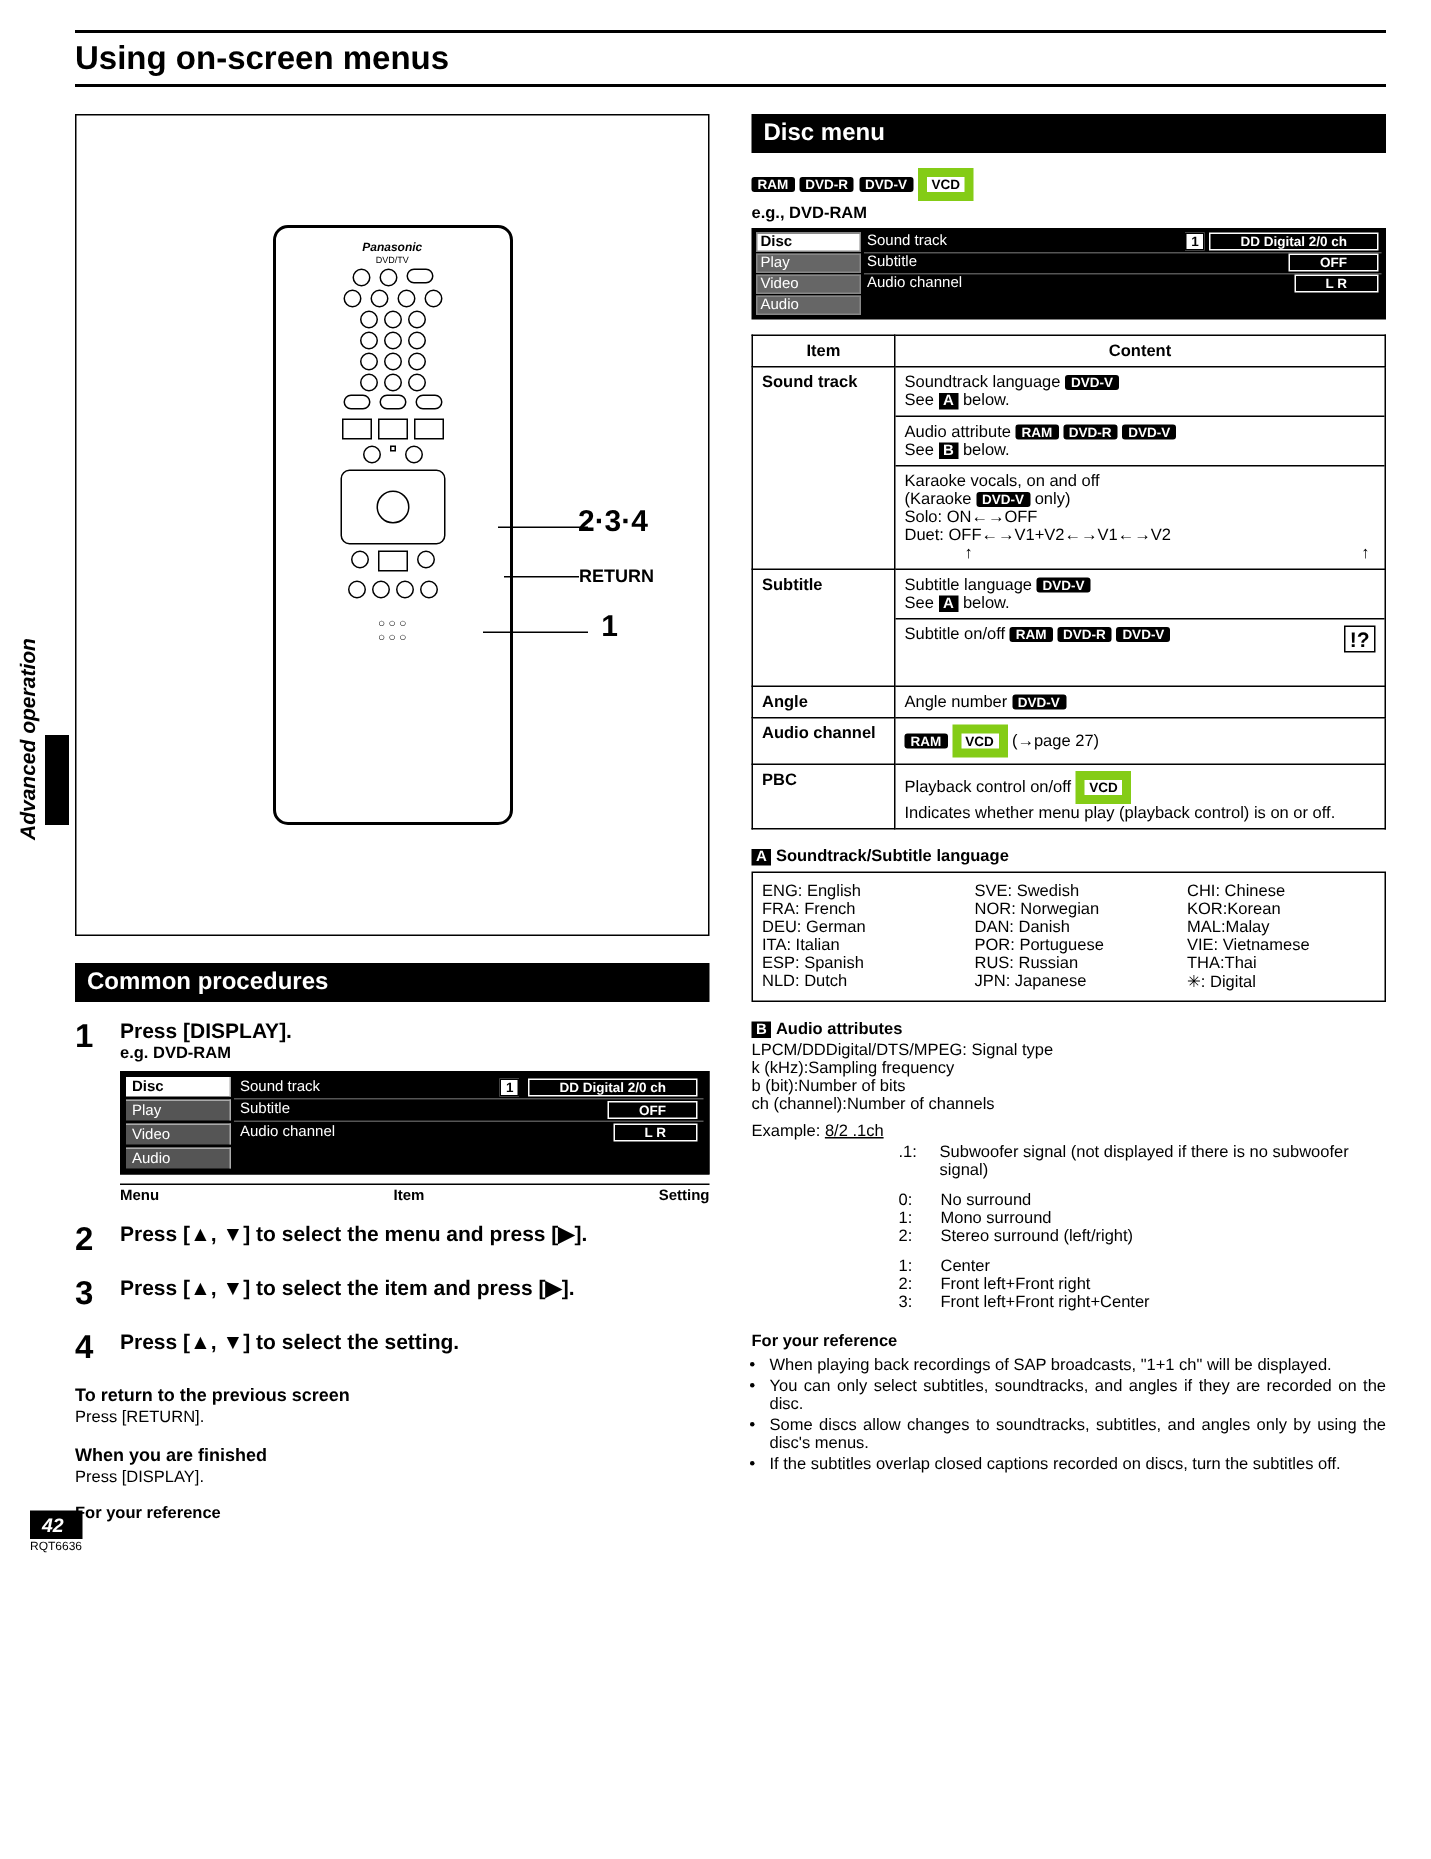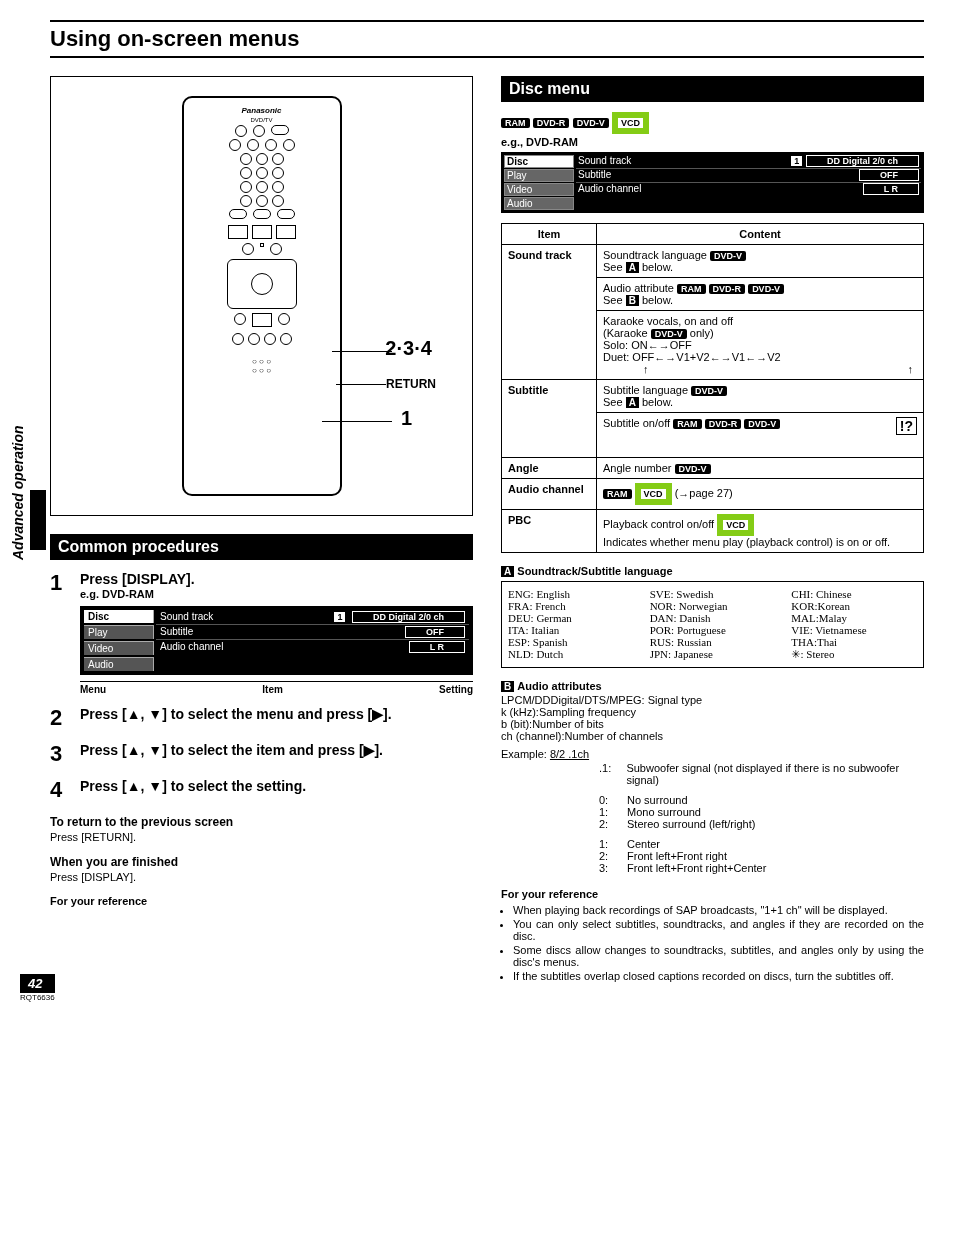--- a/index.html
+++ b/index.html
@@ -36,21 +36,21 @@
     font-weight: bold;
     margin: 0 0 4px 0;
     border-top: 2px solid #000;
     padding-top: 4px;
   }
   .title-rule { border-top: 2px solid #000; margin-bottom: 18px; }
   .columns { display: flex; gap: 28px; }
   .col { flex: 1; }
   .remote-box {
     border: 1px solid #000;
-    height: 440px;
+    height: 548px;
     display:flex;
     align-items:center;
     justify-content:center;
     position:relative;
     margin-bottom: 18px;
   }
   .remote-outline {
     width: 160px;
     height: 400px;
     border: 2px solid #000;
@@ -112,21 +112,21 @@
   .bullets li { margin-bottom:2px; list-style-type: disc; text-align: justify;}
 
   .disc-table { border:1px solid #000; border-collapse:collapse; width:100%; font-size:11px; margin:8px 0 12px 0;}
   .disc-table th, .disc-table td { border:1px solid #000; padding:4px 6px; vertical-align:top; text-align:left;}
   .disc-table th { font-weight:bold; text-align:center; }
   .disc-table td.item-cell { width:95px; font-weight:bold; white-space:nowrap;}
   .inner-div { border-top:1px solid #000; margin:4px -6px; }
 
   .lang-table { border:1px solid #000; padding:6px; font-size:11px; margin:4px 0 12px 0;}
   .lang-cols { display:flex; gap:16px; }
-  .lang-col { flex:1;font-family:Liberation Serif, serif; }
+  .lang-col { flex:1; }
 
   .example-block { font-size:11px; margin-top:6px; }
   .example-row { display:flex; gap:8px; margin-top:2px; }
   .example-label { width:90px; text-align:right; padding-right:6px; white-space:nowrap;}
   .example-vals { flex:1; }
   .example-vals div { display:flex; gap:10px; }
   .example-vals div span:first-child { width:18px; }
 
   .disc-osd {
     background:#000; color:#fff; font-size:10px; padding:3px;
@@ -403,21 +403,21 @@
             <div>POR: Portuguese</div>
           <div>RUS: Russian</div>
             <div>JPN: Japanese</div>
         </div>
         <div class="lang-col">
           <div>CHI: Chinese</div>
             <div>KOR:Korean</div>
           <div>MAL:Malay</div>
             <div>VIE: Vietnamese</div>
           <div>THA:Thai</div>
-            <div>✳: Stereo</div>
+            <div>✳: Digital</div>
         </div>
       </div>
     </div>
 
     <div style="font-size:11px;font-weight:bold;margin-bottom:2px;">
       <span class="badge-letter">B</span>&nbsp;<span>Audio attributes</span>
     </div>
     <div class="attr-list">
       <div>LPCM/DDDigital/DTS/MPEG: Signal type</div>
       <div>k (kHz):Sampling frequency</div>

